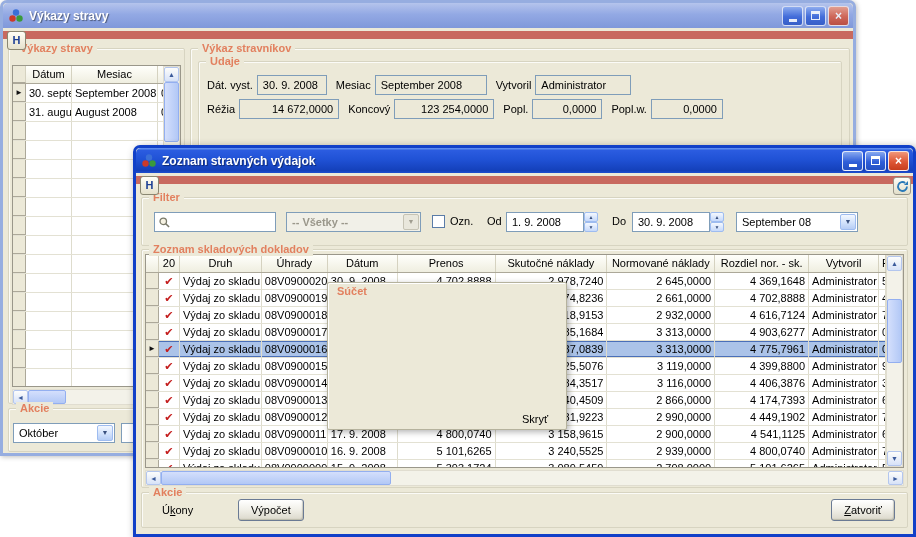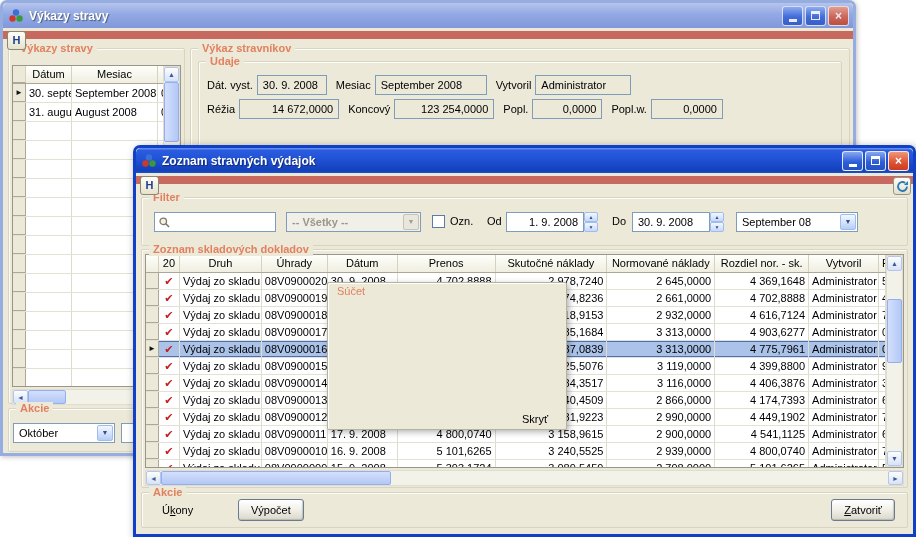--- a/index.html
+++ b/index.html
@@ -63,21 +63,21 @@
   .spin{position:absolute;width:14px;height:20px;display:flex;flex-direction:column;}
   .spbtn{flex:1;background:linear-gradient(#f4f8fe,#c6d9fa);border:1px solid #9ebcf0;border-radius:2px;color:#39507e;font-size:5px;line-height:1;display:flex;align-items:center;justify-content:center;}
   .cb{position:absolute;width:13px;height:13px;border:1px solid #5a7ca8;background:#fff;}
   .lbl{position:absolute;font-size:11px;white-space:nowrap;}
   .xpbtn{position:absolute;height:22px;padding:0 12px;border:1px solid #6a7a94;border-radius:3px;background:linear-gradient(#ffffff,#f2f1ea 45%,#dbd8cb);font-size:11px;box-shadow:inset -1px -1px 1px rgba(140,140,120,.4);}
   .accel{text-decoration:underline;}
   .searchbox{position:absolute;background:#fff;border:1px solid #7f9db9;display:flex;align-items:center;padding-left:3px;}
   .searchbox input{border:0;outline:0;flex:1;font-size:11px;font-family:"Liberation Sans",sans-serif;min-width:0;background:transparent;}
   .refreshbtn{position:absolute;width:18px;height:18px;background:linear-gradient(#fdfdf6,#e3dfca);border:1px solid #9a978a;border-radius:3px;display:flex;align-items:center;justify-content:center;}
   .popup{position:absolute;left:191px;top:109px;width:240px;height:148px;background:#ece9d8;border:1px solid #b5b29d;border-radius:2px;box-shadow:2px 2px 6px rgba(0,0,0,.3);z-index:6;box-shadow:inset 1px 1px 0 #fff,2px 2px 6px rgba(0,0,0,.3);}
-  .popup .ptitle{position:absolute;top:2px;left:9px;color:#e2805f;font-weight:normal;font-size:11px;}
+  .popup .ptitle{position:absolute;top:2px;left:9px;color:#e2805f;font-weight:bold;font-size:11px;}
   .prows{position:absolute;top:16px;left:8px;right:8px;}
   .pskryt{position:absolute;right:18px;bottom:4px;font-size:11px;}
   .marker{font-size:8px;}
 </style>
 </head>
 <body>
 
 <div class="win win-back">
   <div class="titlebar tb-inactive">
     <svg width="16" height="16" viewBox="0 0 16 16">
@@ -301,21 +301,21 @@
         </svg>
         <input type="text" value="" style="">
       </div>
       <div class="combo disabled" style="left:144px;top:14px;width:135px;font-weight:bold;">
         <span>-- Všetky --</span>
         <span class="arr">▼</span>
       </div>
       <span class="cb" style="left:290px;top:17px;"></span>
       <span class="lbl" style="left:308px;top:17px;">Ozn.</span>
       <span class="lbl" style="left:345px;top:17px;">Od</span>
-      <div class="fbox white" style="position:absolute;left:364px;top:14px;width:78px;text-align:right;">1. 9. 2008</div>
+      <div class="fbox white" style="position:absolute;left:364px;top:14px;width:78px;">1. 9. 2008</div>
       <span class="spin" style="left:442px;top:14px;">
         <span class="spbtn">▲</span>
         <span class="spbtn">▼</span>
       </span>
       <span class="lbl" style="left:470px;top:17px;">Do</span>
       <div class="fbox white" style="position:absolute;left:490px;top:14px;width:78px;">30. 9. 2008</div>
       <span class="spin" style="left:568px;top:14px;">
         <span class="spbtn">▲</span>
         <span class="spbtn">▼</span>
       </span>

